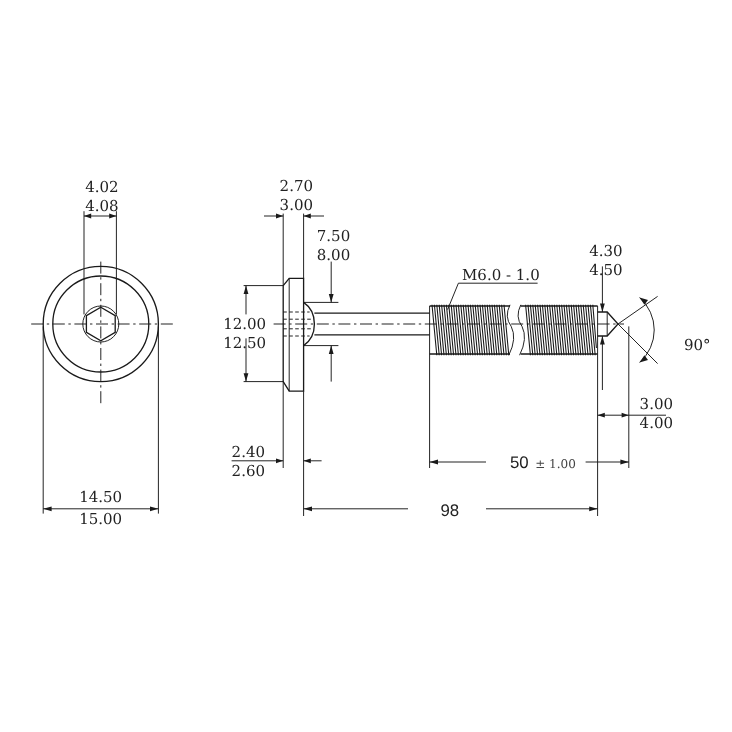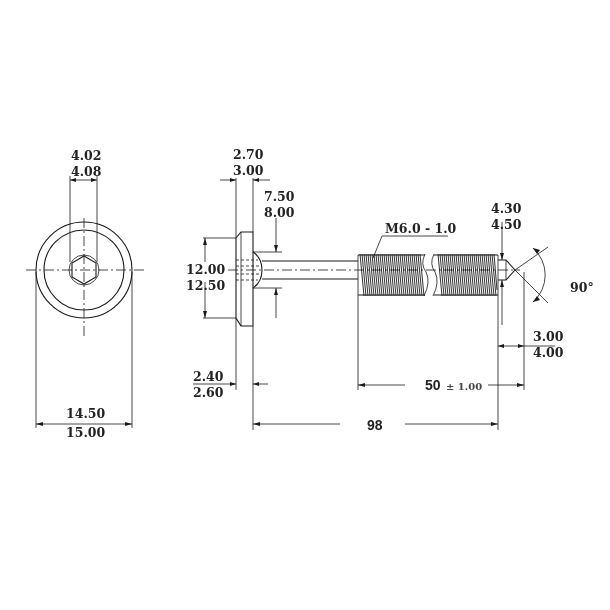--- a/index.html
+++ b/index.html
@@ -1,16 +1,16 @@
 <!DOCTYPE html>
 <html><head>
   <meta charset="utf-8">
   <style>
     html, body { margin: 0; padding: 0; background: #ffffff; }
-    #canvas { position: relative; width: 610px; height: 505px; background: #ffffff; overflow: hidden; font-weight: bold; }
+    #canvas { position: relative; width: 610px; height: 505px; background: #ffffff; overflow: hidden; }
     svg { position: absolute; left: 0; top: 0; }
     .ln { stroke: #1a1a1a; stroke-width: 1.1; fill: none; }
     .thin { stroke: #1a1a1a; stroke-width: 0.8; fill: none; }
     .center { stroke: #1a1a1a; stroke-width: 0.8; fill: none; stroke-dasharray: 10 3 2 3; }
     .hidden { stroke: #1a1a1a; stroke-width: 0.8; fill: none; stroke-dasharray: 3 2; }
     .arrow { fill: #1a1a1a; }
     .lbl { font-family: "DejaVu Serif", serif; font-size: 12.5px; fill: #222; }
     .lbl-sans { font-family: "Liberation Sans", sans-serif; font-size: 14px; fill: #222; }
     .lbl-small { font-family: "DejaVu Serif", serif; font-size: 10px; fill: #444; }
     .thread { stroke: #1a1a1a; stroke-width: 0.9; fill: none; }

